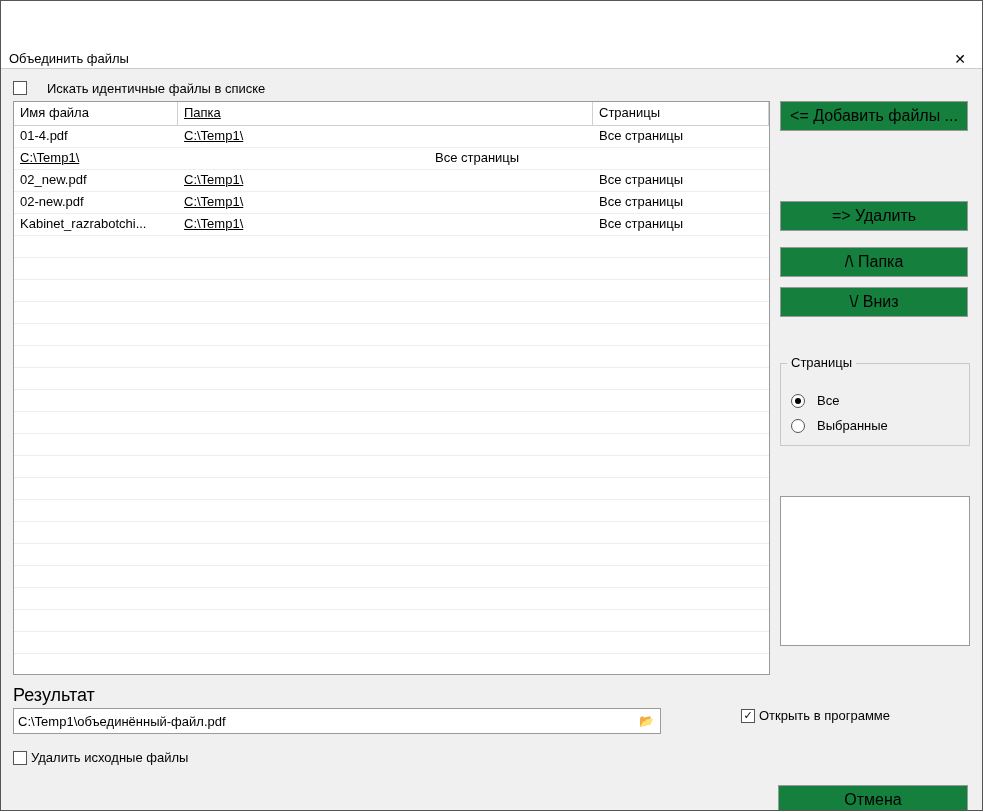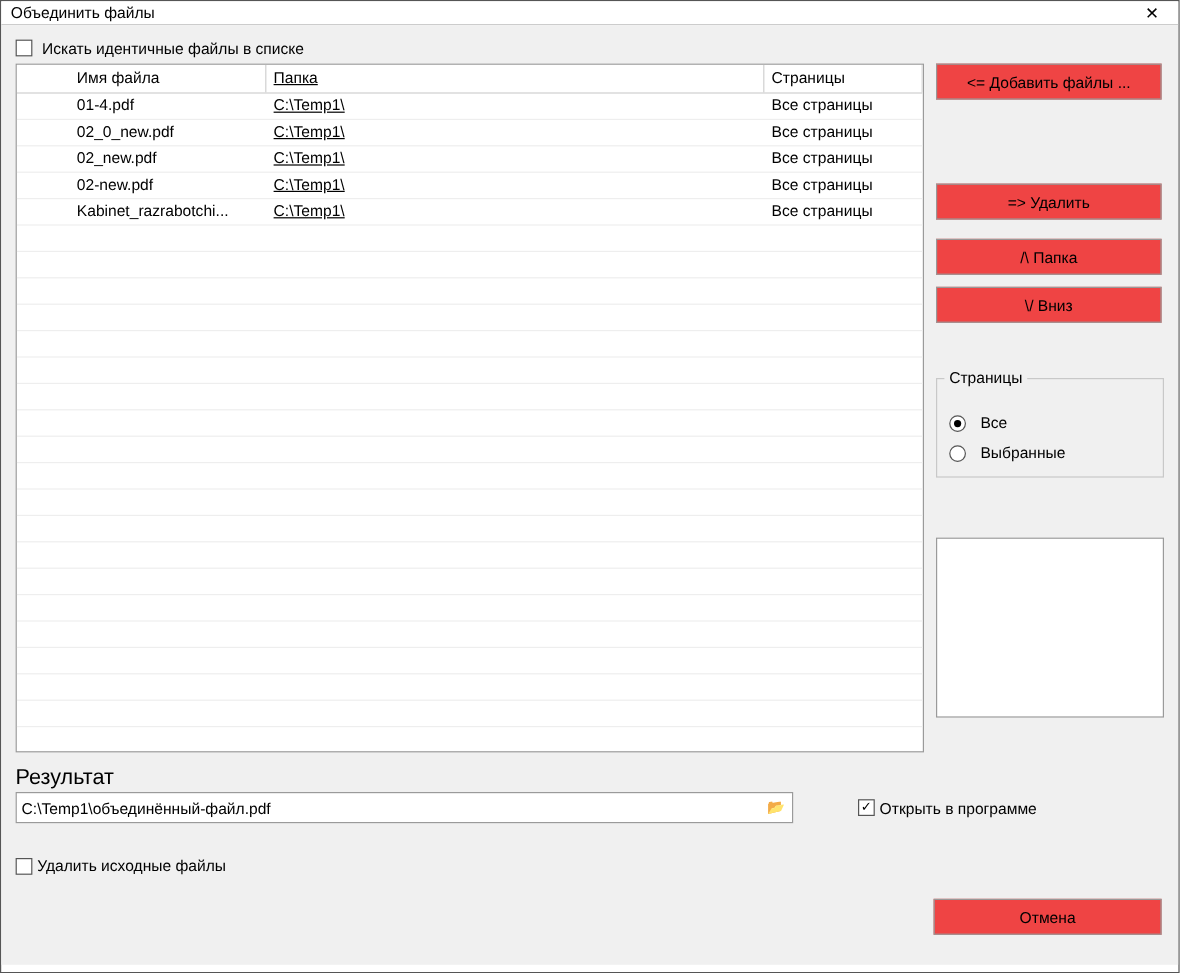--- a/index.html
+++ b/index.html
@@ -14,20 +14,21 @@
     border: 1px solid #555;
   }
   .titlebar {
     display: flex;
     align-items: center;
     justify-content: space-between;
     height: 20px;
     padding: 0 0 0 8px;
     background: #fff;
     border-bottom: 1px solid #ccc;
+    margin-top: 48px;
   }
   .titlebar .title { font-size: 13px; }
   .titlebar .close {
     width: 44px;
     height: 26px;
     display: flex;
     align-items: center;
     justify-content: center;
     font-size: 14px;
     cursor: default;
@@ -35,21 +36,21 @@
   .content {
     background: #f0f0f0;
     height: calc(100% - 26px);
     padding: 10px 12px 0 12px;
     display: flex;
     flex-direction: column;
   }
   .checkbox-row {
     display: flex;
     align-items: center;
-    gap: 8px;
+    gap: 20px;
     margin-bottom: 4px;
     height: 18px;
   }
   .chk {
     width: 14px;
     height: 14px;
     border: 1px solid #555;
     background: #fff;
     display: flex;
     align-items: center;
@@ -73,21 +74,21 @@
     display: flex;
     border-bottom: 1px solid #d0d0d0;
     background: #fff;
     height: 24px;
   }
   .col-header > div {
     padding: 3px 6px;
     border-right: 1px solid #d0d0d0;
     font-size: 13px;
   }
-  .col1 { width: 164px; margin-left: 44px; }
+  .col1 { width: 164px; }
   .col2 { width: 415px; text-decoration: underline; }
   .col3 { flex: 1; }
   .table-body {}
   .trow {
     display: flex;
     height: 22px;
     border-bottom: 1px solid #eee;
   }
   .trow > div {
     padding: 2px 6px;
@@ -97,22 +98,22 @@
     font-size: 13px;
   }
   .side {
     width: 190px;
     display: flex;
     flex-direction: column;
   }
   .btn {
     height: 30px;
     border: 1px solid #989898;
-    background: #ef4444;
-    font-size: 13px;
+    background: #15803d;
+    font-size: 16px;
     display: flex;
     align-items: center;
     justify-content: center;
     cursor: default;
   }
   .side .btn { width: 188px; }
   .gap-lg { height: 70px; }
   .gap-md { height: 16px; }
   .gap-sm { height: 10px; }
   .fieldset {
@@ -162,22 +163,22 @@
   }
   .result-section {
     margin-top: 10px;
   }
   .result-label {
     font-size: 18px;
     margin-bottom: 2px;
   }
   .result-row {
     display: flex;
-    align-items: center;
-    gap: 8px;
+    align-items: flex-start;
+    gap: 34px;
   }
   .path-input {
     width: 648px;
     height: 26px;
     border: 1px solid #9a9a9a;
     background: #fff;
     display: flex;
     align-items: center;
     padding: 0 4px;
   }
@@ -198,21 +199,21 @@
   .open-check-row {
     display: flex;
     align-items: center;
     gap: 4px;
     margin-left: 46px;
   }
   .delete-src-row {
     display: flex;
     align-items: center;
     gap: 4px;
-    margin-top: 28px;
+    margin-top: 16px;
   }
   .footer {
     display: flex;
     align-items: center;
     margin-top: 20px;
     padding-bottom: 10px;
   }
   .footer .ok-btn {
     width: 190px;
     height: 30px;
@@ -258,21 +259,20 @@
         <div class="col2">Папка</div>
         <div class="col3">Страницы</div>
       </div>
       <div class="table-body" id="table-body">
           <div class="trow">
             <div class="col1">01-4.pdf</div>
             <div class="col2">C:\Temp1\</div>
             <div class="col3">Все страницы</div>
           </div>
           <div class="trow">
-            <div class="col1">02_0_new.pdf</div>
             <div class="col2">C:\Temp1\</div>
             <div class="col3">Все страницы</div>
           </div>
           <div class="trow">
             <div class="col1">02_new.pdf</div>
             <div class="col2">C:\Temp1\</div>
             <div class="col3">Все страницы</div>
           </div>
           <div class="trow">
             <div class="col1">02-new.pdf</div>

